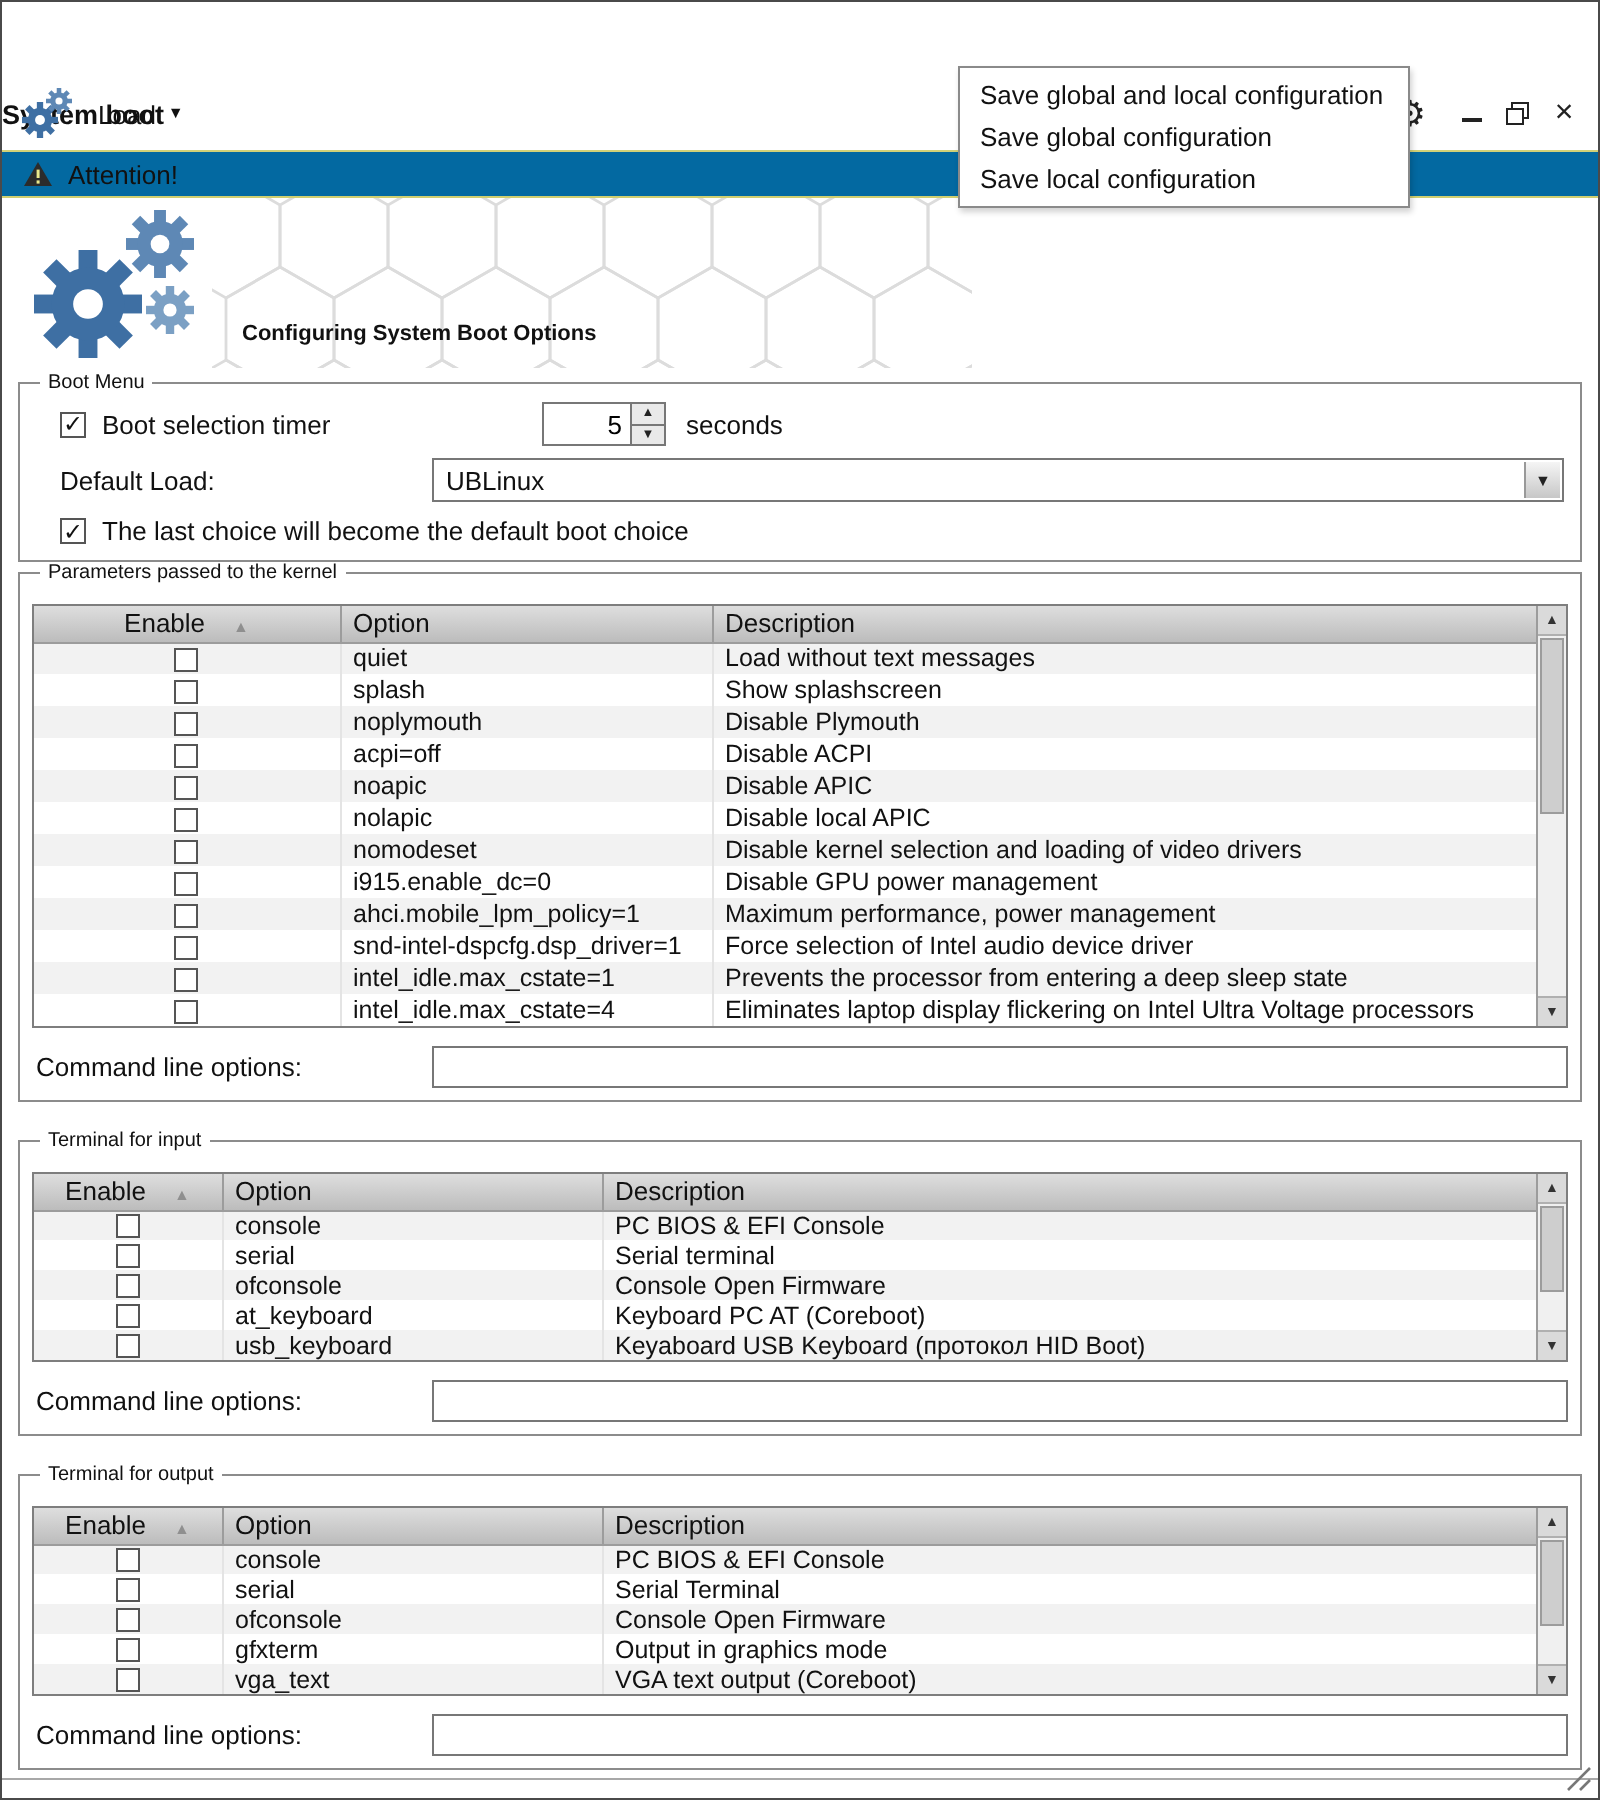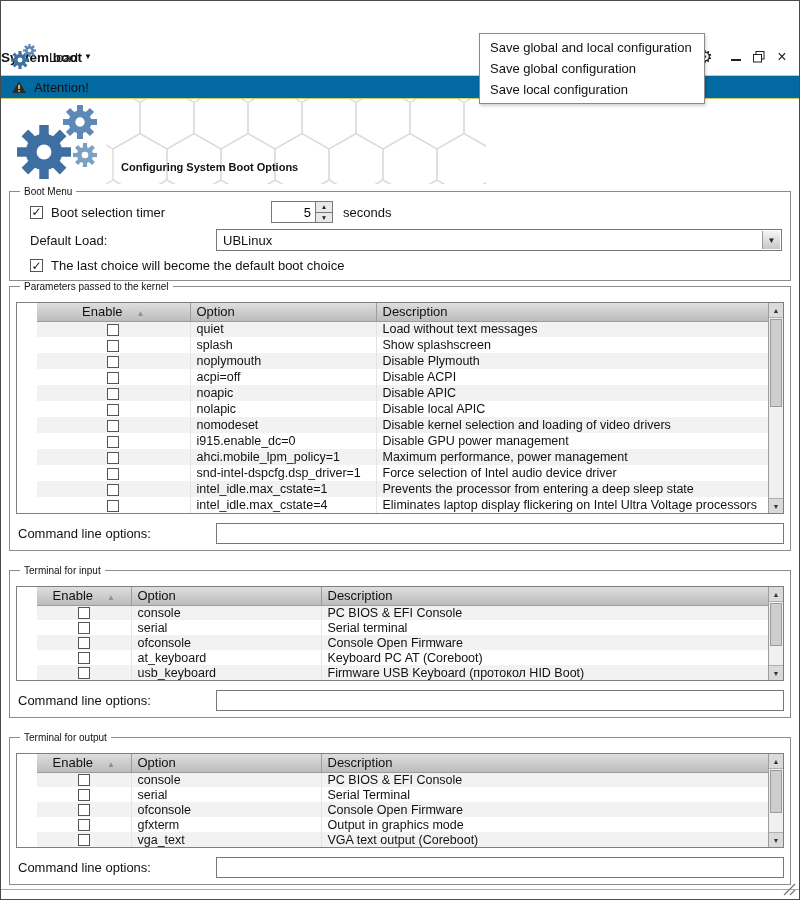--- a/index.html
+++ b/index.html
@@ -63,21 +63,21 @@
   .spin-btn { flex:1; display:flex; align-items:center; justify-content:center; font-size:6.5px; background:#e9e9e9; color:#222; }
   .spin-btn + .spin-btn { border-top:1px solid #777; }
   .unit { margin-left:10px; }
   .combo { height:22px; border:1px solid #777; flex:1; position:relative; display:flex; align-items:center;
            padding-left:6px; background:#fff; }
   .combo-btn { position:absolute; right:1px; top:1px; bottom:1px; width:18px;
                background:linear-gradient(#f5f5f5,#c7c7c7); border-left:1px solid #999;
                display:flex; align-items:center; justify-content:center; font-size:8px; color:#222; }
 
   
-  .tablebox { position:relative; border:1px solid #7e7e7e; margin-top:8px; background:#fff;padding-left:20px; }
+  .tablebox { position:relative; border:1px solid #7e7e7e; margin-top:8px; background:#fff; }
   table { border-collapse:collapse; width:calc(100% - 15px); table-layout:fixed; }
   thead th { background:linear-gradient(#dedede,#bcbcbc); border-right:1px solid #9c9c9c; border-bottom:1px solid #9c9c9c;
              font-weight:normal; text-align:left; height:18px; padding:0 6px; font-size:13px; white-space:nowrap; }
   thead th:last-child { border-right:0; }
   th.th-en { text-align:center; }
   .sort { font-size:8px; color:#8f8f8f; margin-left:14px; }
   tbody td { height:16px; padding:0 6px; border-right:1px solid #e4e4e4; font-size:12.5px;
              white-space:nowrap; overflow:hidden; }
   tbody td:last-child { border-right:0; }
   tbody tr:nth-child(odd) td { background:#f2f2f2; }
@@ -367,21 +367,21 @@
               <td class="c-desc">Console Open Firmware</td>
             </tr>
             <tr>
               <td class="c-en"><span class="cb"></span></td>
               <td class="c-opt">at_keyboard</td>
               <td class="c-desc">Keyboard PC AT (Coreboot)</td>
             </tr>
             <tr>
               <td class="c-en"><span class="cb"></span></td>
               <td class="c-opt">usb_keyboard</td>
-              <td class="c-desc">Firmware USB Keyboard (протокол HID Boot)</td>
+              <td class="c-desc">Keyaboard USB Keyboard (протокол HID Boot)</td>
             </tr>
           </tbody>
       </table>
       <div class="vscroll">
         <div class="sb-btn">▲</div>
         <div class="sb-track">
             <div class="sb-thumb" style="height:68%"></div>
           </div>
         <div class="sb-btn down">▼</div>
       </div>

